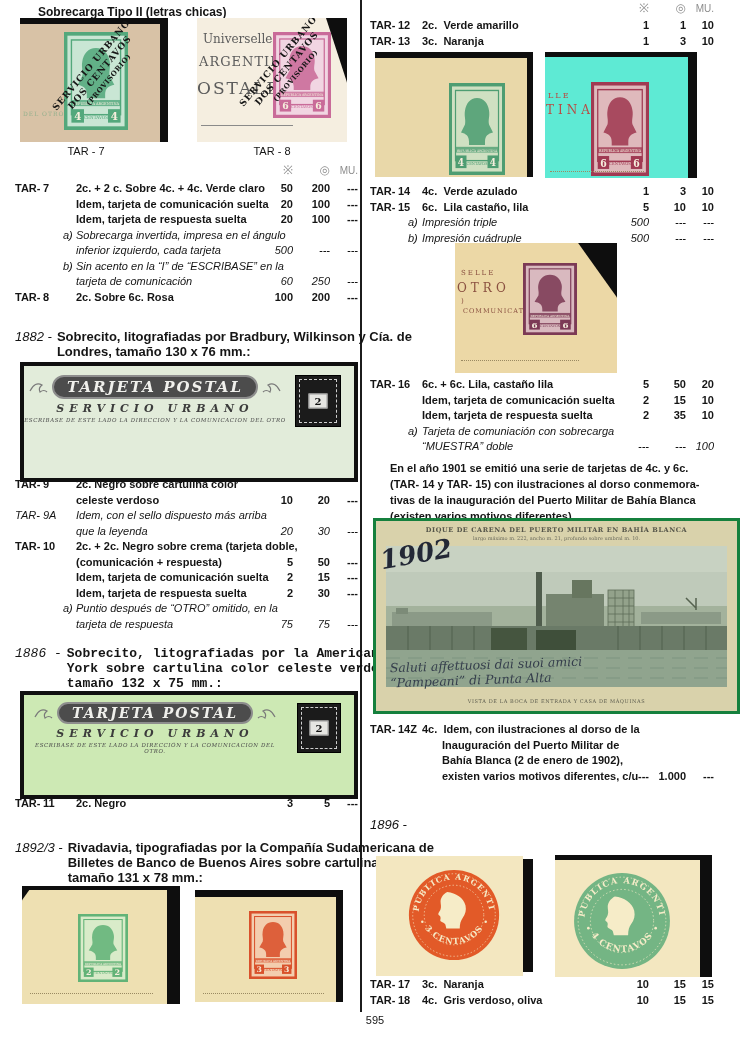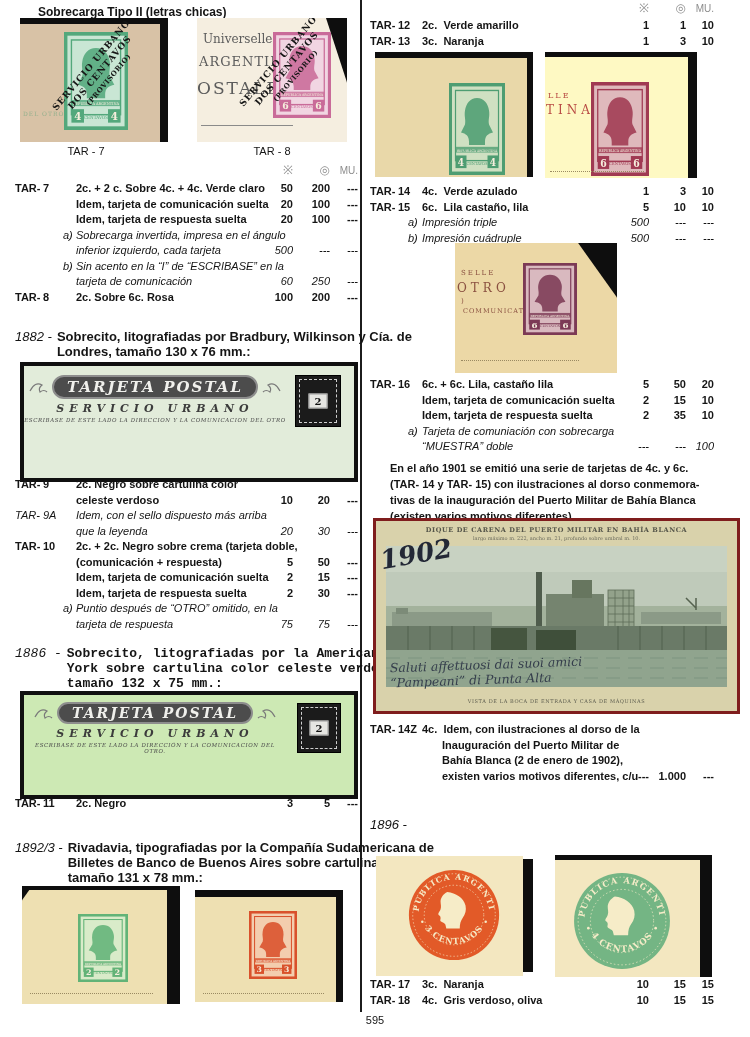--- a/index.html
+++ b/index.html
@@ -75,21 +75,21 @@
 
   .ghost{position:absolute;font-family:"DejaVu Serif",serif;color:rgba(90,160,120,.55);
          font-size:6px;letter-spacing:1px;}
   .redfrag{position:absolute;font-family:"DejaVu Serif",serif;color:#b84a43;}
   .brownfrag{position:absolute;font-family:"DejaVu Serif",serif;color:#8a5040;}
   .dotline{position:absolute;border-bottom:1px dotted #9a8a62;}
 
   .stamp{position:absolute;}
 
   
-  .postcard{position:absolute;background:#7f1d1d;padding:3px;box-sizing:border-box;}
+  .postcard{position:absolute;background:#15803d;padding:3px;box-sizing:border-box;}
   .pc-in{position:relative;width:100%;height:100%;background:#d9d2ab;}
   .pc-title{position:absolute;top:5px;width:100%;text-align:center;font-family:"DejaVu Serif",serif;
             color:#56564a;font-size:6.5px;letter-spacing:.6px;font-weight:bold;}
   .pc-sub{position:absolute;top:14px;width:100%;text-align:center;font-family:"DejaVu Serif",serif;
           color:#6a6a5c;font-size:5px;}
   .pc-photo{position:absolute;left:10px;right:10px;top:25px;bottom:24px;overflow:hidden;}
   .pc-year{position:absolute;left:4px;top:18px;font-family:"DejaVu Serif",serif;font-style:italic;
            font-size:26px;color:#232836;transform:rotate(-10deg);font-weight:bold;}
   .pc-msg{position:absolute;left:14px;bottom:24px;font-family:"DejaVu Serif",serif;font-style:italic;
           font-size:12.5px;line-height:15px;color:#353e4c;transform:rotate(-2deg);}
@@ -475,21 +475,21 @@
             <rect x="38.5" y="63" width="11" height="11" fill="var(--ink)"></rect>
             <text x="12" y="72" text-anchor="middle" font-size="9" font-weight="bold" fill="#f6eedd" font-family="DejaVu Serif,serif">4</text>
             <text x="44" y="72" text-anchor="middle" font-size="9" font-weight="bold" fill="#f6eedd" font-family="DejaVu Serif,serif">4</text>
             <text x="28" y="71" text-anchor="middle" font-size="3.6" fill="var(--ink)" font-family="DejaVu Serif,serif">CENTAVOS</text>
           </svg></div>
     </div>
   </div>
 
   <div class="mount" style="left:545px;top:52px;width:152px;height:126px;">
     <div class="blk" style="inset:0;"></div>
-    <div class="face" style="top:5px;right:9px;left:0;bottom:0;background:#fef9c3;">
+    <div class="face" style="top:5px;right:9px;left:0;bottom:0;background:#5eead4;">
       <div class="redfrag" style="left:3px;top:34px;font-size:8px;letter-spacing:2px;">LLE</div>
       <div class="redfrag" style="left:1px;top:46px;font-size:12px;letter-spacing:4px;">TINA</div>
       <div class="stamp" style="left:46px;bottom:2px;width:58px;height:94px;--ink:#a03a52;--tint:#dfb9bc;"><svg viewBox="0 0 56 80" width="100%" height="100%" preserveAspectRatio="none">
             <rect x="1.5" y="1.5" width="53" height="77" fill="var(--tint)" stroke="var(--ink)" stroke-width="3"></rect>
             <rect x="6.5" y="6.5" width="43" height="61" fill="none" stroke="var(--ink)" stroke-width="1.2"></rect>
             <path d="M28 13c-7 0-11 5-12 11-1 5 1 8 0 12l-4 7c5 1 8 3 8 8v3h16v-3c0-5 3-7 8-8l-4-7c-1-4 1-7 0-12-1-6-5-11-12-11z" fill="var(--ink)" opacity=".88"></path>
             <rect x="6.5" y="55.5" width="43" height="5" fill="var(--ink)" opacity=".8"></rect>
             <text x="28" y="59.6" text-anchor="middle" font-size="3.1" fill="#f6eedd" font-family="DejaVu Serif,serif">REPUBLICA ARGENTINA</text>
             <rect x="6.5" y="63" width="11" height="11" fill="var(--ink)"></rect>
             <rect x="38.5" y="63" width="11" height="11" fill="var(--ink)"></rect>

